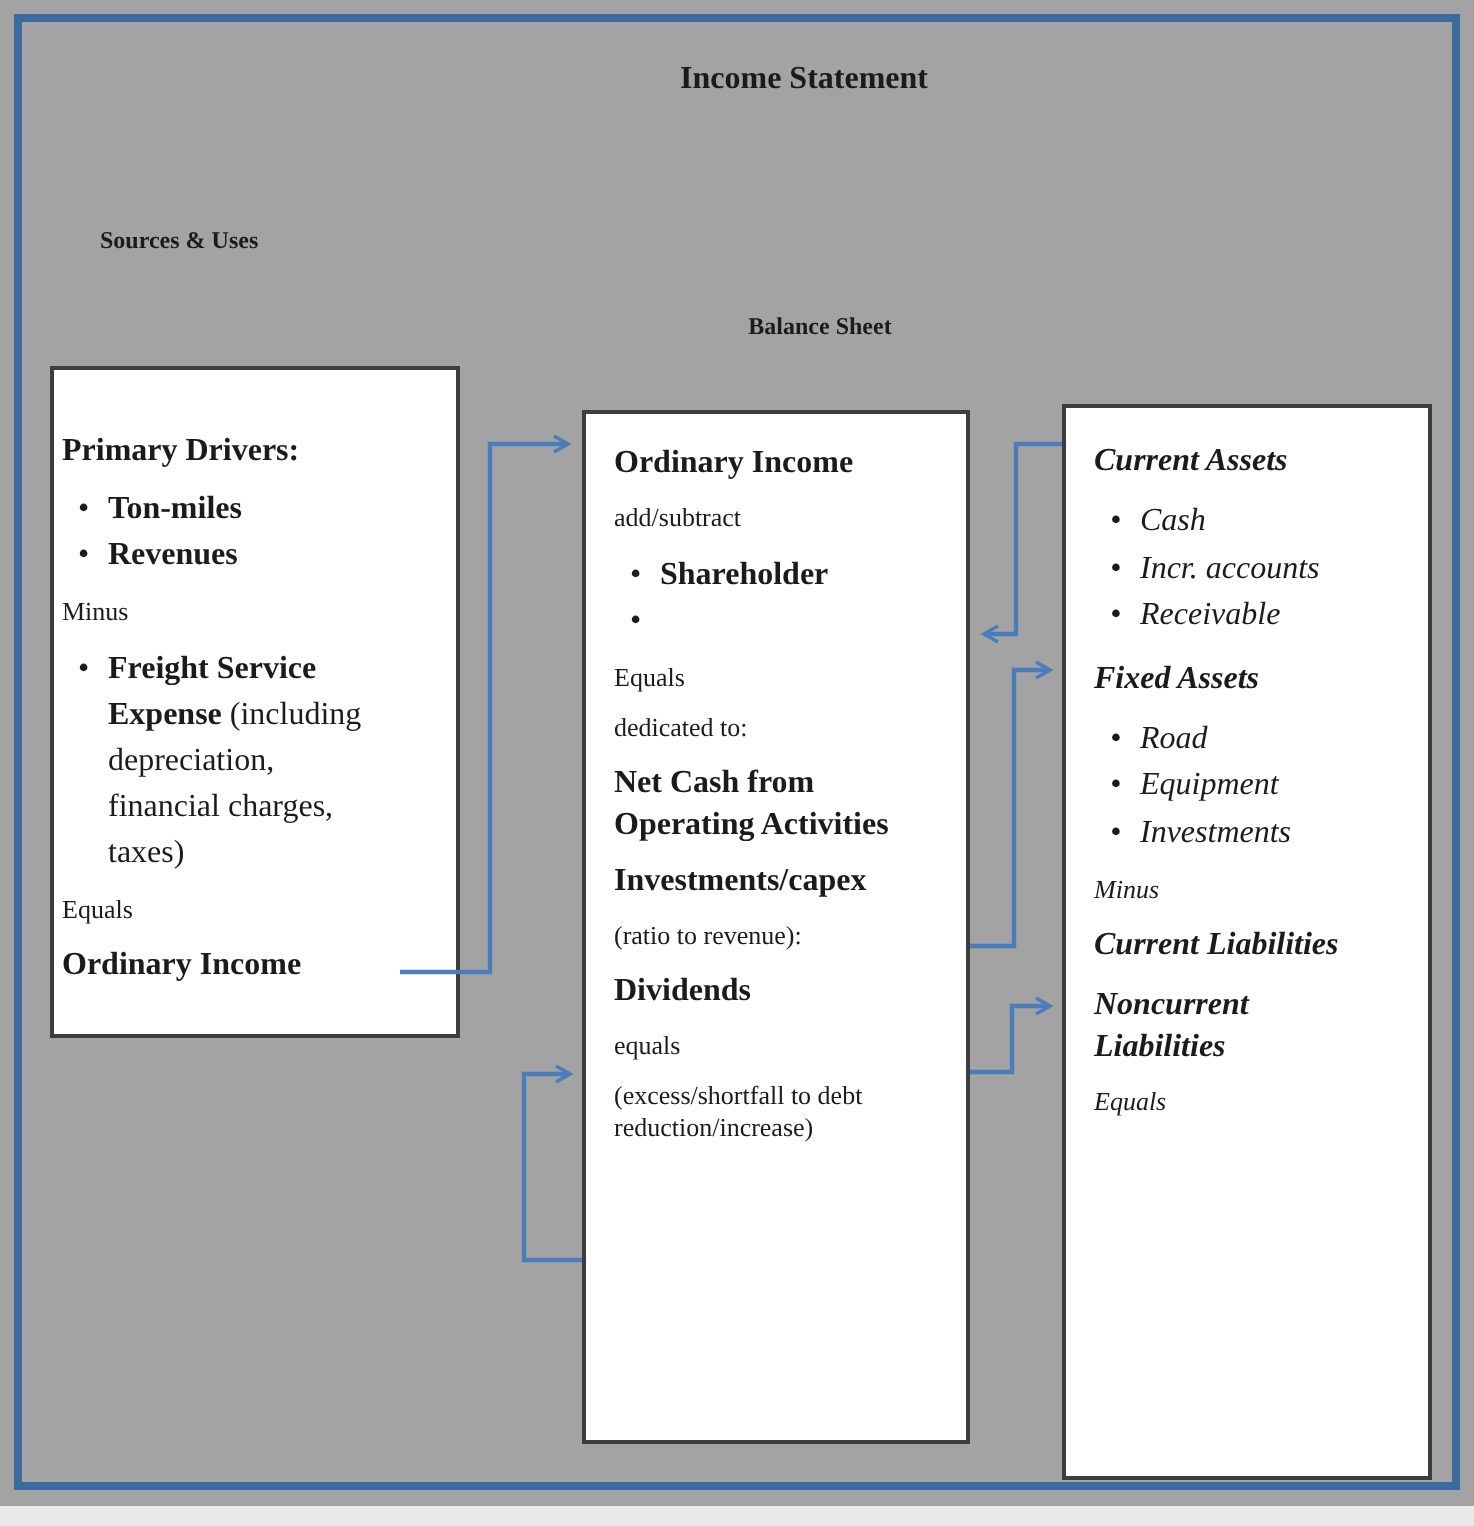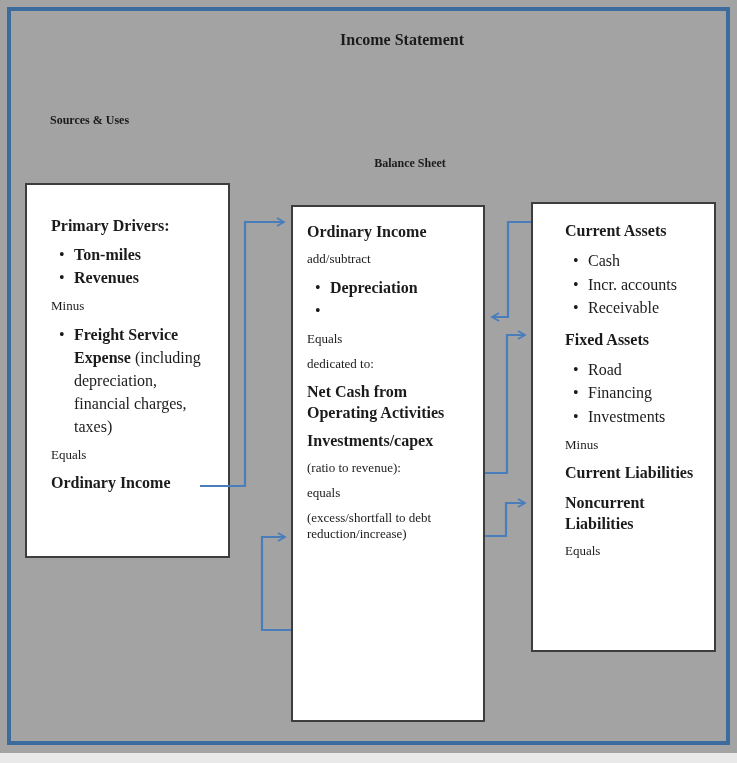--- a/index.html
+++ b/index.html
@@ -46,23 +46,23 @@
     white-space: nowrap;
   }
   .lbl.sources { left: 50px; top: 113px; }
   .lbl.balance { left: 410px; top: 156px; transform: translateX(-50%); text-align: right; }
 
   .box {
     position: absolute;
     border: 2px solid var(--box-border);
     background: #ffffff;
   }
-  .box.left   { left: 25px;  top: 183px; width: 205px; height: 375px; padding: 30px 12px 8px 24px; }
+  .box.left   { left: 25px;  top: 183px; width: 205px; height: 336px; padding: 30px 12px 8px 4px; }
   .box.middle { left: 291px; top: 205px; width: 194px; height: 517px; padding: 8px 12px 8px 14px; }
-  .box.right  { left: 531px; top: 202px; width: 185px; height: 450px; padding: 10px 10px 8px 32px; }
+  .box.right  { left: 531px; top: 202px; width: 185px; height: 538px; padding: 10px 10px 8px 14px; font-style: italic; }
 
   .ln { white-space: pre-line; }
   .ln.hd {
     font-size: 16px; font-weight: bold;
     line-height: 21px;
     margin: 7px 0 7px 0;
   }
   .ln.sm {
     font-size: 13px;
     line-height: 16px;
@@ -125,40 +125,41 @@
 Expense</b><span class="sfx"> (including
 depreciation,
 financial charges,
 taxes)</span></span></div>
       <div class="ln sm">Equals</div>
       <div class="ln hd">Ordinary Income</div>
     </div>
   <div class="box middle">
       <div class="ln hd">Ordinary Income</div>
       <div class="ln sm">add/subtract</div>
-      <div class="ln bu bold"><span class="dot">•</span><span class="bt"><b>Depreciation</b></span></div>
+      <div class="ln bu bold"><span class="dot">•</span><span class="bt"><b>Shareholder</b></span></div>
       <div class="ln bu bold"><span class="dot">•</span></div>
       <div class="ln sm">Equals</div>
       <div class="ln sm">dedicated to:</div>
       <div class="ln hd">Net Cash from
 Operating Activities</div>
       <div class="ln hd">Investments/capex</div>
       <div class="ln sm">(ratio to revenue):</div>
+      <div class="ln hd">Dividends</div>
       <div class="ln sm">equals</div>
       <div class="ln sm">(excess/shortfall to debt
 reduction/increase)</div>
     </div>
   <div class="box right">
       <div class="ln hd">Current Assets</div>
       <div class="ln bu"><span class="dot">•</span><span class="bt">Cash</span></div>
       <div class="ln bu"><span class="dot">•</span><span class="bt">Incr. accounts</span></div>
       <div class="ln bu"><span class="dot">•</span><span class="bt">Receivable</span></div>
       <div class="ln hd">Fixed Assets</div>
       <div class="ln bu"><span class="dot">•</span><span class="bt">Road</span></div>
-      <div class="ln bu"><span class="dot">•</span><span class="bt">Financing</span></div>
+      <div class="ln bu"><span class="dot">•</span><span class="bt">Equipment</span></div>
       <div class="ln bu"><span class="dot">•</span><span class="bt">Investments</span></div>
       <div class="ln sm">Minus</div>
       <div class="ln hd">Current Liabilities</div>
       <div class="ln hd">Noncurrent
 Liabilities</div>
       <div class="ln sm">Equals</div>
     </div>
 
   <svg class="overlay" width="737" height="763" viewBox="0 0 737 763">
     <defs>

